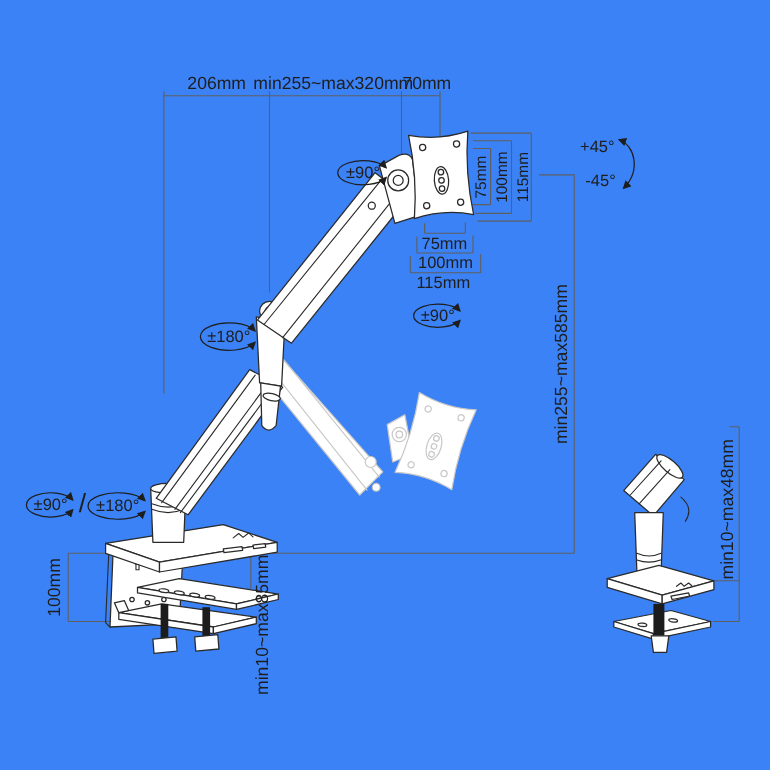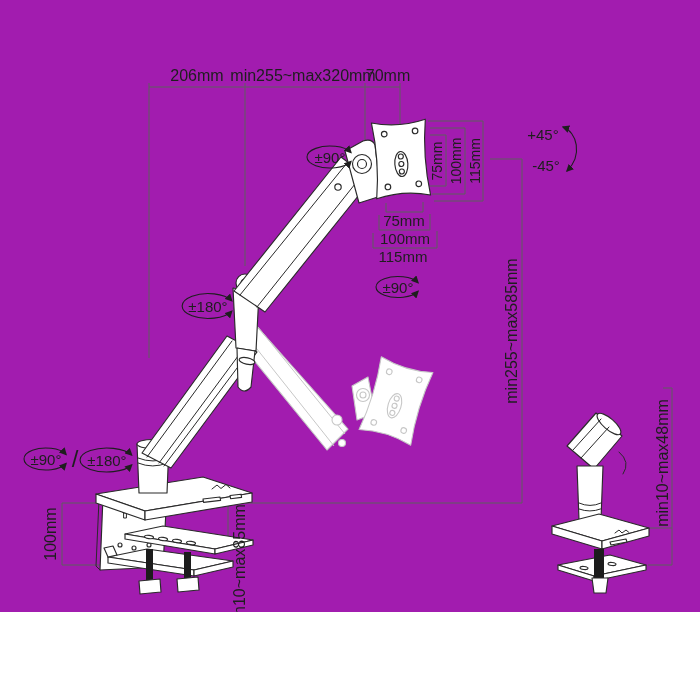--- a/index.html
+++ b/index.html
@@ -1,16 +1,16 @@
 <!DOCTYPE html>
 <html><head>
 <meta charset="utf-8">
 <style>
   html,body{margin:0;padding:0;background:#ffffff;}
-  .stage{position:relative;width:700px;height:612px;background:#a21caf;overflow:hidden;
+  .stage{position:relative;width:700px;height:700px;background:#3b82f6;overflow:hidden;
          font-family:"Liberation Sans", sans-serif;}
   svg{display:block;}
   svg text{font-family:"Liberation Sans", sans-serif; fill:#1e1e1e;}
   .dim-stroke{stroke:#5f5f5f;stroke-width:1;fill:none;}
   .art{stroke:#2a2a2a;stroke-width:1.15;fill:#ffffff;stroke-linejoin:round;stroke-linecap:round;}
   .art-line{stroke:#2a2a2a;stroke-width:1;fill:none;stroke-linejoin:round;stroke-linecap:round;}
   .dark-fill{fill:#1c1c1c;stroke:none;}
   .ghost{stroke:#c7c7c7;stroke-width:1.1;fill:#ffffff;stroke-linejoin:round;stroke-linecap:round;}
   .ghost-line{stroke:#c7c7c7;stroke-width:1;fill:none;}
   .arc{stroke:#1e1e1e;stroke-width:1.1;fill:none;}

